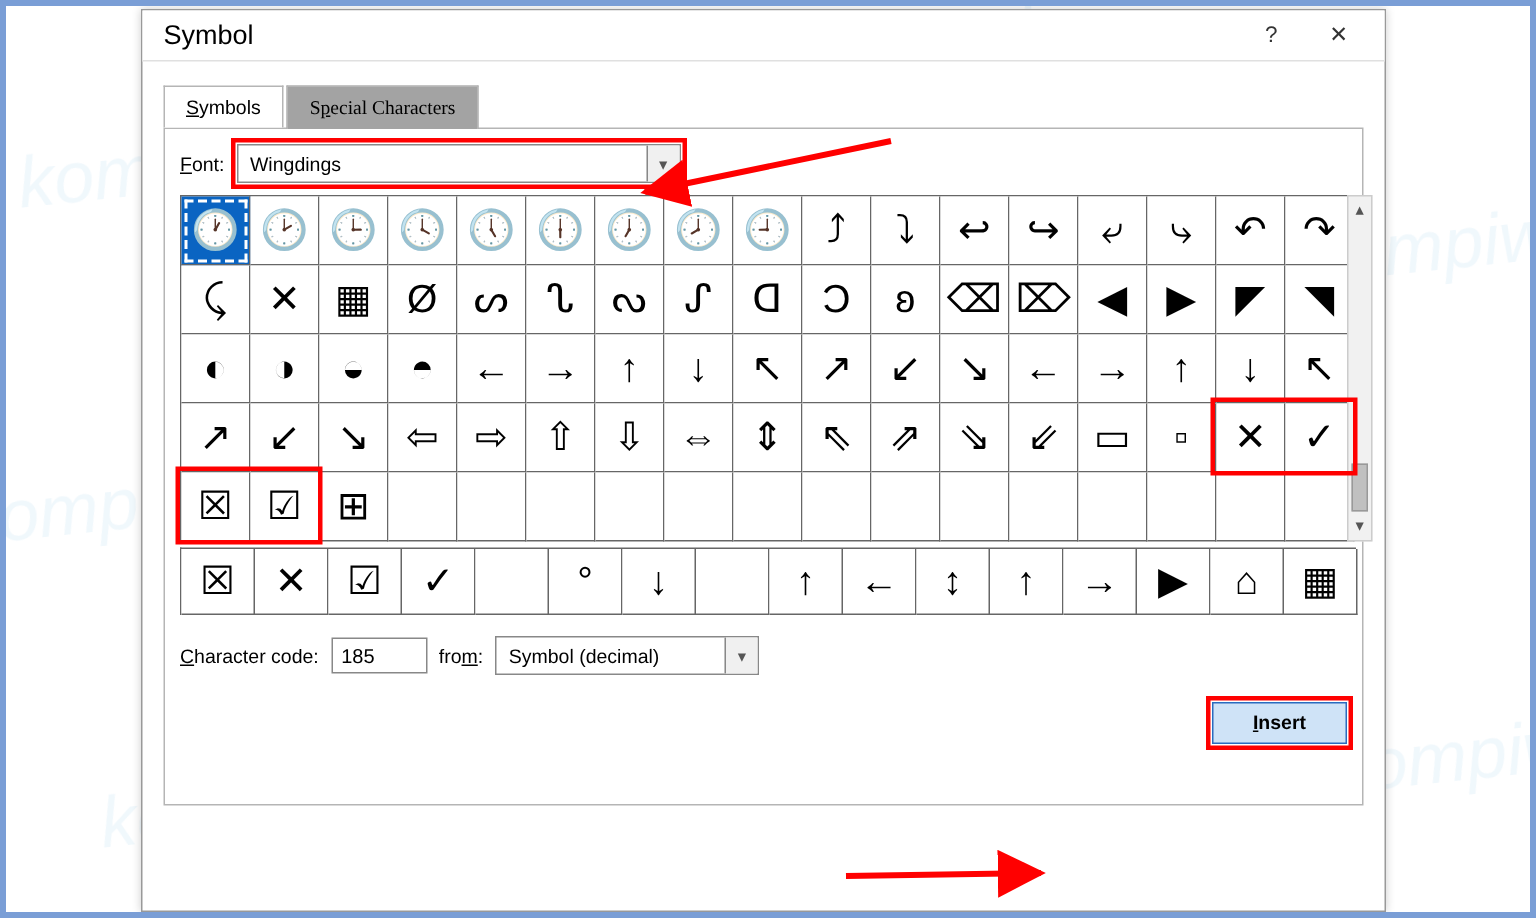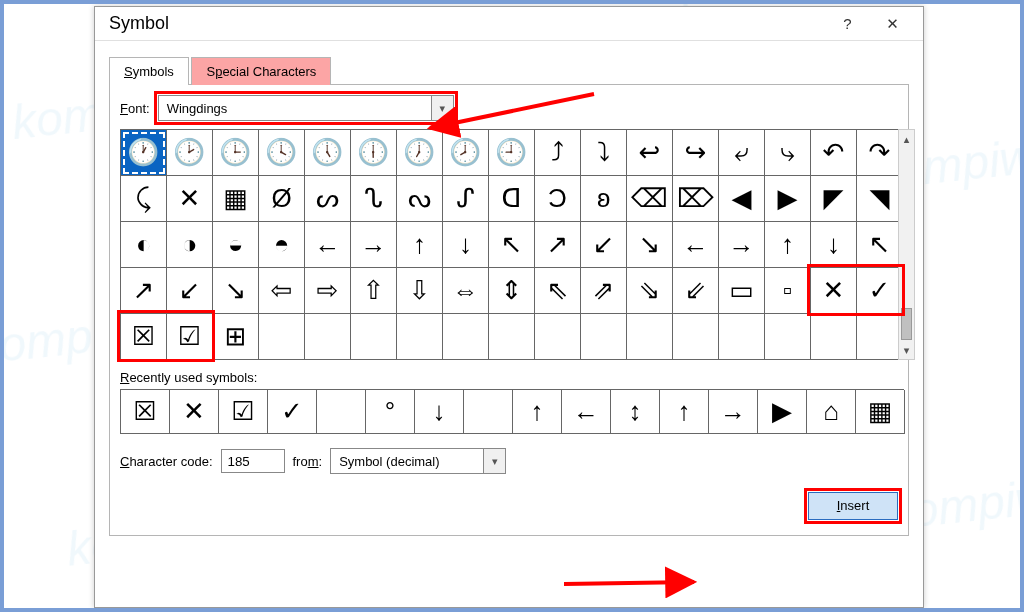--- a/index.html
+++ b/index.html
@@ -35,21 +35,21 @@
     width:45px; height:30px; text-align:center; font-size:15px; line-height:30px;
     color:#333;
   }
   .content { padding:10px 14px 12px 14px; }
   .tabs { margin:6px 0 0 0; }
   .tab {
     display:inline-block; padding:6px 14px; border:1px solid #b5b5b5;
     border-bottom:none; background:#fff; margin-right:-1px; font-size:13px;
   }
   .tab.active { position:relative; z-index:2; }
-  .tab.inactive { background:#fca5a5; }
+  .tab.inactive { background:#a3a3a3;font-family:Liberation Serif, serif; }
   .tab u { text-decoration: underline; }
   .panel {
     border:1px solid #b5b5b5; padding:10px; margin-top:-1px; min-height:452px;
   }
   .row { display:flex; align-items:center; gap:6px; margin-bottom:8px; }
   .label { margin-right:2px; }
   .dropdown {
     display:flex; align-items:center; border:1px solid #888;
     height:26px; background:#fff;
   }
@@ -94,21 +94,21 @@
   .info-right { display:flex; align-items:center; gap:8px; }
   .txt-input {
     height:24px; width:64px; border:1px solid #888; padding:0 6px; background:#fff;
   }
   .wide-dd { width:176px; }
   .buttons { display:flex; justify-content:flex-end; gap:10px; margin-top:18px; }
   .btn-push {
     min-width:90px; height:28px; border:1px solid #888; background:#e9e9e9;
     text-align:center; line-height:26px; padding:0 12px;
   }
-  .btn-push.active { background:#cfe3f7; border-color:#2a6bbf; }
+  .btn-push.active { background:#cfe3f7; border-color:#2a6bbf;font-weight:bold; }
   
   .anno { position:absolute; pointer-events:none; }
   .chev { font-size:11px; color:#555; }
 </style>
 </head>
 <body>
 
 <div class="wm" aria-hidden="true">
   <span style="left:30px; top:40px;">kompiwin</span>
   <span style="left:540px; top:10px;">kompiwin</span>
@@ -243,21 +243,20 @@
           <div class="track">
             <div class="thumb"></div>
           </div>
           <div class="arrow">▾</div>
         </div>
 
         <div class="anno hl-red-tight" style="left:690px; top:138px; width:92px; height:46px;"></div>
         <div class="anno hl-red-tight" style="left:0px; top:184px; width:92px; height:46px;"></div>
       </div>
 
-      <div class="section-label"><u>R</u>ecently used symbols:</div>
       <div class="recent" id="recent-grid">
           <div class="cell">☒</div>
           <div class="cell">✕</div>
           <div class="cell">☑</div>
           <div class="cell">✓</div>
           <div class="cell empty"> </div>
           <div class="cell">°</div>
           <div class="cell">↓</div>
           <div class="cell empty"> </div>
           <div class="cell">↑</div>

